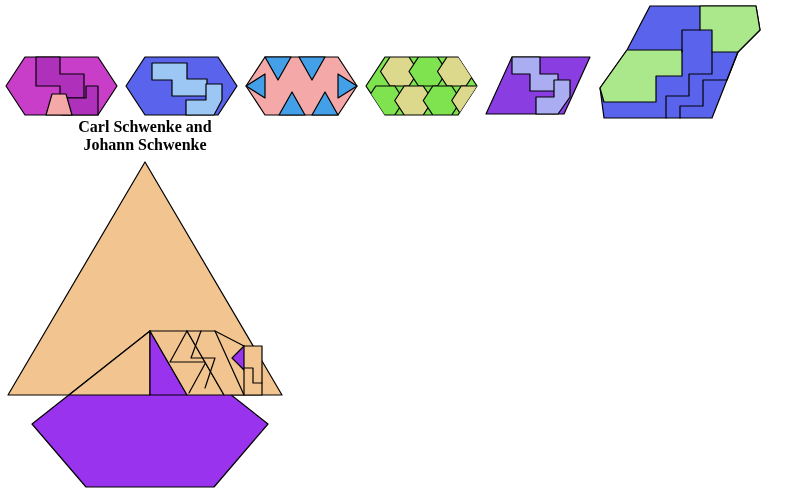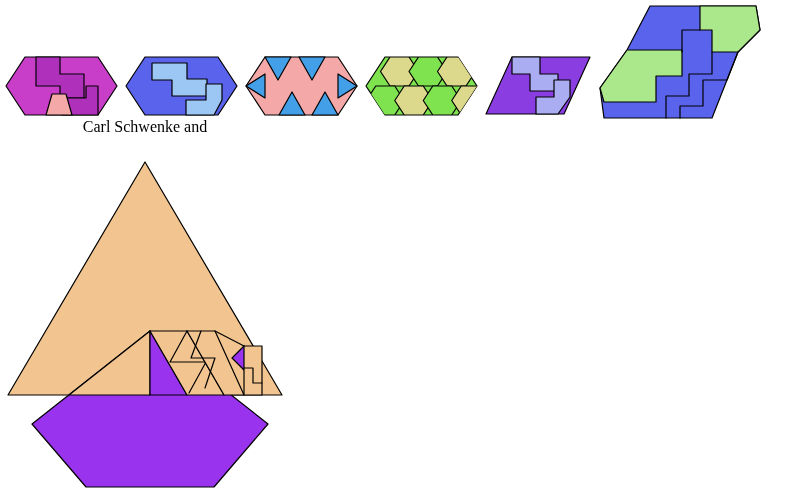--- a/index.html
+++ b/index.html
@@ -20,21 +20,21 @@
     top: 0;
     left: 0;
   }
   .caption {
     position: absolute;
     top: 118px;
     left: 30px;
     width: 230px;
     text-align: center;
     font-size: 16px;
-    font-weight: normal;
+    font-weight: bold;
     line-height: 18px;
     color: #000000;
   }
   polygon, path {
     stroke-width: 1.2px;
     stroke-linejoin: round;
     stroke-linecap: round;
   }
 </style>
 </head>
@@ -116,15 +116,16 @@
         <polygon points="244,346 262,346 262,395 244,395" fill="#f2c48f"></polygon>
         <path fill="none" d="M 244,368 L 253,368 L 253,383 L 262,383"></path>
         <path fill="none" d="M 215,331 L 244,346"></path>
       </g>
 
     </g>
   </svg>
 
   <div class="caption">
     <div>Carl Schwenke and</div>
+    <div>Johann Schwenke</div>
   </div>
 
 </div>
 
 </body></html>

